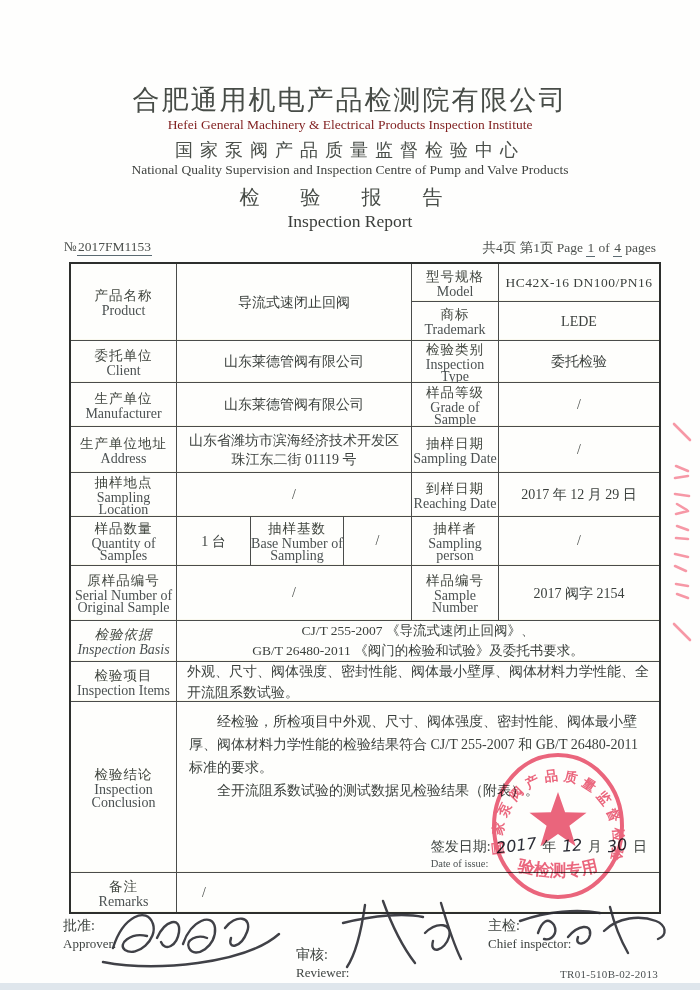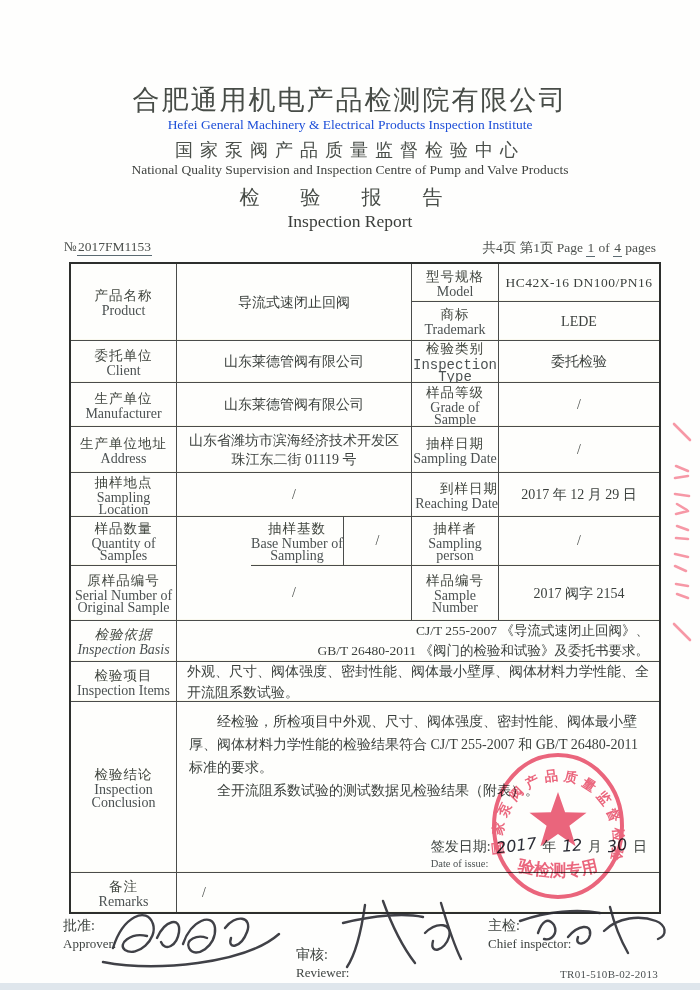--- a/index.html
+++ b/index.html
@@ -5,21 +5,21 @@
   html,body{margin:0;padding:0;background:#ffffff;}
   .page{
     position:relative; width:700px; height:990px; overflow:hidden;
     background:#fefefd;
     font-family:"Liberation Serif", serif;
     color:#3c4240;
   }
   
   .hdr{position:absolute; left:0; width:700px; text-align:center;}
   .company-cn{top:82px; font-size:27px; letter-spacing:2px; color:#474c47; font-weight:500;}
-  .company-en{top:117px; font-size:13.5px; color:#1d4ed8;}
+  .company-en{top:117px; font-size:13.5px; color:#7f1d1d;}
   .center-cn{top:138px; font-size:18px; letter-spacing:7px; color:#4a4f4a;}
   .center-en{top:162px; font-size:13.5px; color:#3f423f;}
   .title-cn{top:184px; font-size:20px; letter-spacing:18px; color:#474c47; font-weight:500;}
   .title-en{top:211px; font-size:17.5px; color:#3b3e3b;}
   .meta-line{position:absolute; top:239px; left:64px; right:44px; font-size:13.5px; color:#4c504d;}
   .meta-left{float:left;}
   .meta-right{float:right;}
   .u{border-bottom:1px solid #5a6a72; padding:0 1px 1px 1px;}
   
   .tbl{
@@ -35,21 +35,21 @@
     display:flex; flex-direction:column; align-items:center; justify-content:center;
     text-align:center; overflow:hidden; position:relative;
     box-shadow:inset 0 -1px 0 rgba(218,210,140,0.12);
   }
   .cell.last-col{border-right:none;}
   .cell.last-row{border-bottom:none;}
   .lab-cn{font-size:13.5px; letter-spacing:1px; color:#41463f; line-height:17px;}
   .lab-en{font-size:14px; color:#4b5152; line-height:12px; margin-top:1px;}
   .val{font-size:14px; color:#3b403d; line-height:19px;}
   .val-model{font-size:13.5px; letter-spacing:0.5px;}
-  .cell.text-left{align-items:flex-end; text-align:left; justify-content:center; padding:2px 10px; box-sizing:border-box;}
+  .cell.text-left{align-items:center; text-align:left; justify-content:center; padding:2px 10px; box-sizing:border-box;}
   .basis-line{font-size:13.5px; line-height:20px; color:#3b403d;}
   .items-text{font-size:14px; line-height:21px; color:#3b403d;}
   .concl-cell{align-items:flex-start; text-align:left; padding:8px 12px 0 12px; box-sizing:border-box; justify-content:flex-start;}
   .concl-p{font-size:14px; line-height:23px; color:#3b403d; text-indent:2em; margin:0;}
   .issue-block{position:absolute; right:12px; bottom:3px; text-indent:0; text-align:left;}
   .issue-line{font-size:14px; color:#3b403d; white-space:nowrap;}
   .issue-en{font-size:10.5px; color:#4b5152; margin-top:2px;}
   .hw{display:inline-block; font-style:italic; font-size:16px; color:#2b2d36; font-family:"DejaVu Sans", sans-serif; margin:0 2px;}
   .hw-y{transform:rotate(-7deg);}
   .hw-m{transform:rotate(-4deg);}
@@ -113,21 +113,21 @@
       <span class="lab-en">Trademark</span>
     </div>
 
     <div class="cell" style="grid-row:3/4;grid-column:1/2;">
       <span class="lab-cn">委托单位</span>
       <span class="lab-en">Client</span>
     </div>
     <div class="cell" style="grid-row:3/4;grid-column:2/5;">
       <span class="val">山东莱德管阀有限公司</span>
     </div>
-    <div class="cell" style="grid-row:3/4;grid-column:5/6;font-family:Liberation Mono, monospace;">
+    <div class="cell" style="grid-row:3/4;grid-column:5/6;">
       <span class="lab-cn">检验类别</span>
       <span class="lab-en">Inspection Type</span>
     </div>
     <div class="cell last-col" style="grid-row:3/4;grid-column:6/7;">
       <span class="val">委托检验</span>
     </div>
 
     <div class="cell" style="grid-row:4/5;grid-column:1/2;">
       <span class="lab-cn">生产单位</span>
       <span class="lab-en">Manufacturer</span>
@@ -159,31 +159,34 @@
       <span class="slash">/</span>
     </div>
 
     <div class="cell" style="grid-row:6/7;grid-column:1/2;">
       <span class="lab-cn">抽样地点</span>
       <span class="lab-en">Sampling Location</span>
     </div>
     <div class="cell" style="grid-row:6/7;grid-column:2/5;">
       <span class="slash">/</span>
     </div>
-    <div class="cell" style="grid-row:6/7;grid-column:5/6;align-items:flex-end;">
+    <div class="cell" style="grid-row:6/7;grid-column:5/6;">
       <span class="lab-cn">到样日期</span>
       <span class="lab-en">Reaching Date</span>
     </div>
     <div class="cell last-col" style="grid-row:6/7;grid-column:6/7;">
       <span class="val">2017 年 12 月 29 日</span>
     </div>
 
     <div class="cell" style="grid-row:7/8;grid-column:1/2;">
       <span class="lab-cn">样品数量</span>
       <span class="lab-en">Quantity of Samples</span>
+    </div>
+    <div class="cell" style="grid-row:7/8;grid-column:2/3;">
+      <span class="val">1 台</span>
     </div>
     <div class="cell" style="grid-row:7/8;grid-column:3/4;">
       <span class="lab-cn">抽样基数</span>
       <span class="lab-en">Base Number of Sampling</span>
     </div>
     <div class="cell" style="grid-row:7/8;grid-column:4/5;">
       <span class="slash">/</span>
     </div>
     <div class="cell" style="grid-row:7/8;grid-column:5/6;">
       <span class="lab-cn">抽样者</span>

